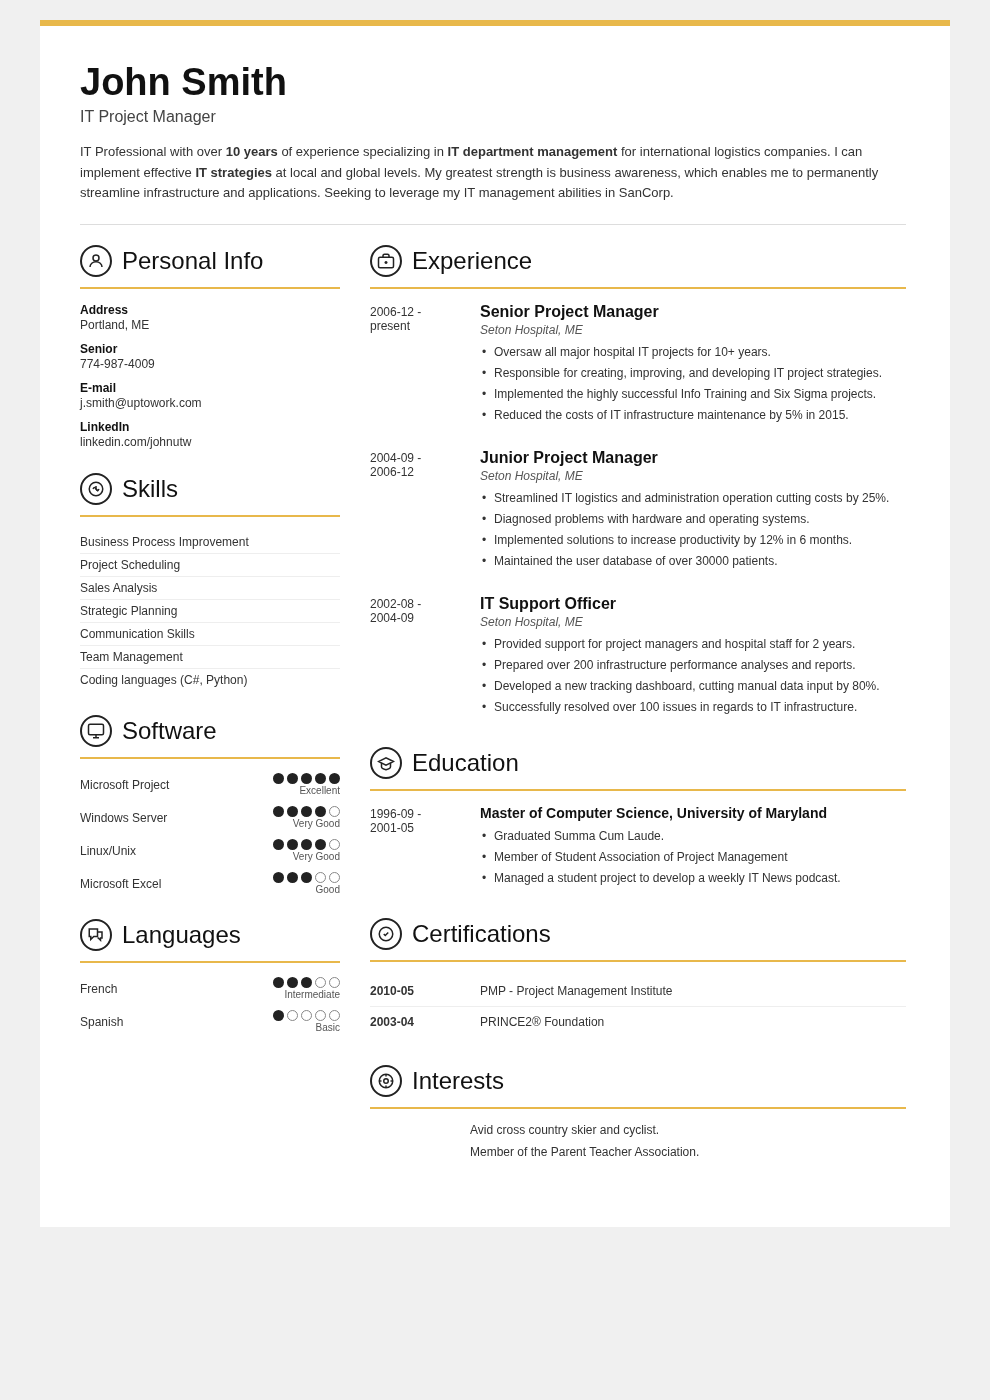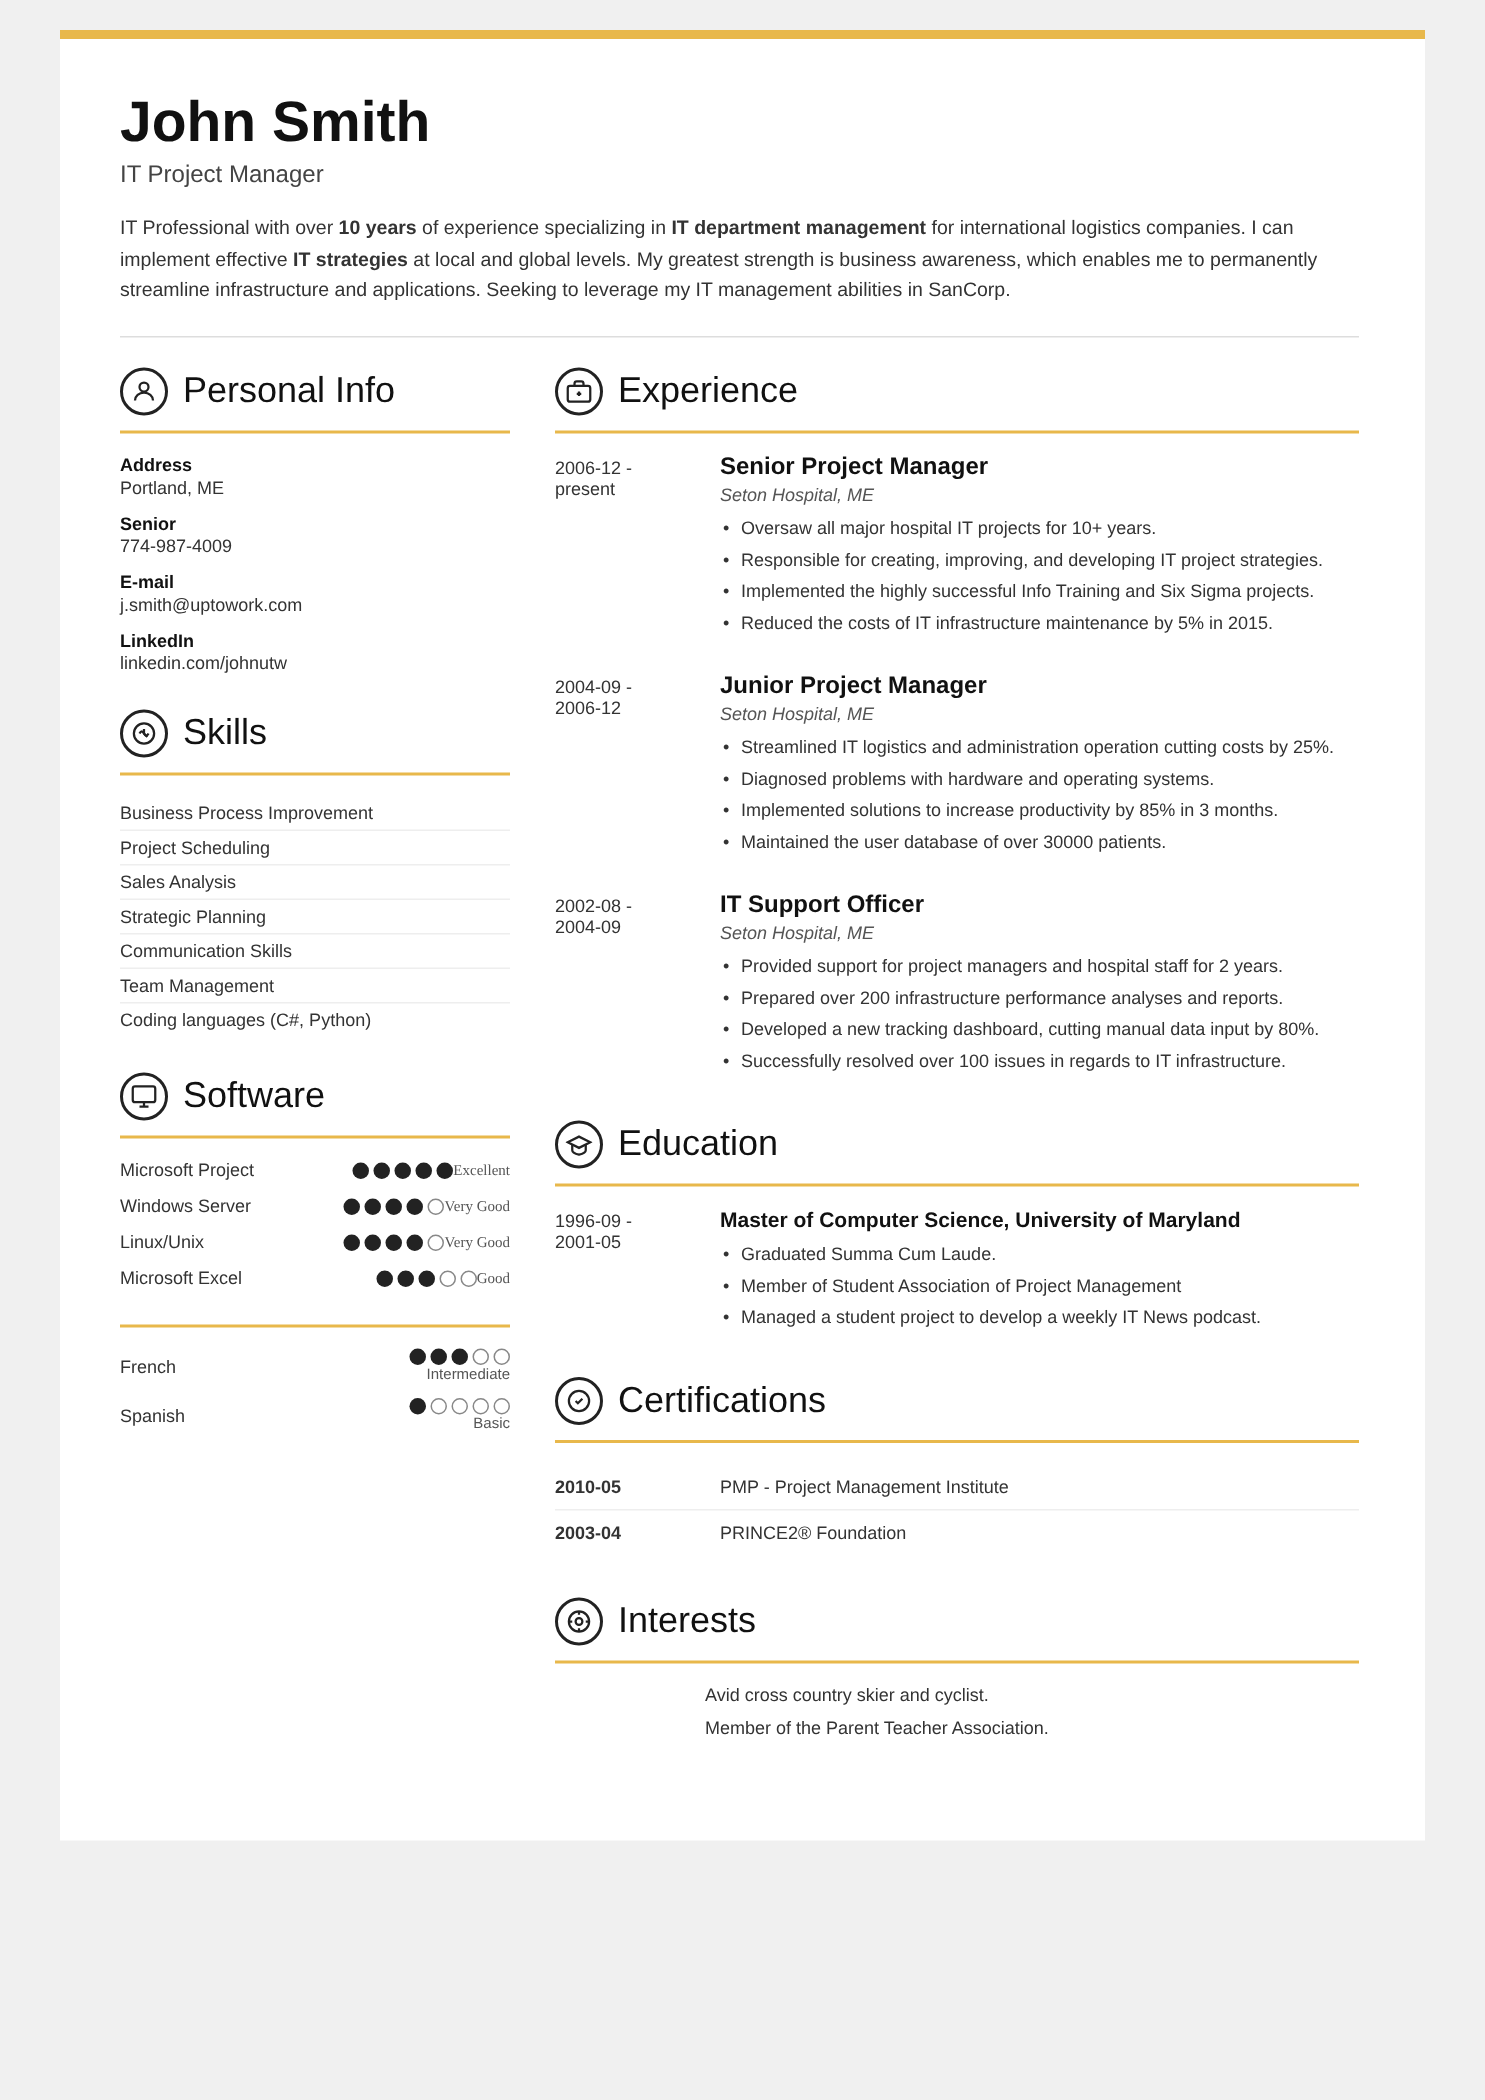--- a/index.html
+++ b/index.html
@@ -116,23 +116,22 @@
       justify-content: space-between;
       margin-bottom: 10px;
     }
     .software-name {
       font-size: 12px;
       color: #333;
       width: 110px;
     }
     .software-right {
       display: flex;
-      flex-direction: row;
+      flex-direction: column;
       align-items: flex-end;
-      font-family: Liberation Serif, serif;
     }
     .dots {
       display: flex;
       gap: 3px;
     }
     .dot {
       width: 11px;
       height: 11px;
       border-radius: 50%;
     }
@@ -389,20 +388,29 @@
               <div class="dot dot-filled"></div>
               <div class="dot dot-empty"></div>
               <div class="dot dot-empty"></div>
             </div>
             <div class="software-level">Good</div>
           </div>
         </div>
       </div>
 
       <div class="languages-section">
+        <div class="section-heading">
+          <div class="icon-circle">
+            <svg class="icon-svg" viewBox="0 0 24 24" fill="none" stroke="#222" stroke-width="2">
+              <polygon points="3,4 14,4 14,14 9,14 5,18 5,14 3,14"></polygon>
+              <path d="M14,8 h6 v8 h-2 v3 l-3-3 h-1"></path>
+            </svg>
+          </div>
+          <h2>Languages</h2>
+        </div>
         <hr class="section-divider">
 
         <div class="lang-item">
           <span class="lang-name">French</span>
           <div class="lang-right">
             <div class="dots">
               <div class="dot dot-filled"></div>
               <div class="dot dot-filled"></div>
               <div class="dot dot-filled"></div>
               <div class="dot dot-empty"></div>
@@ -459,21 +467,21 @@
         </div>
 
         <div class="exp-entry">
           <div class="exp-dates">2004-09 -<br>2006-12</div>
           <div class="exp-content">
             <div class="exp-job-title">Junior Project Manager</div>
             <div class="exp-company">Seton Hospital, ME</div>
             <ul class="exp-bullets">
               <li>Streamlined IT logistics and administration operation cutting costs by 25%.</li>
               <li>Diagnosed problems with hardware and operating systems.</li>
-              <li>Implemented solutions to increase productivity by 85% in 3 months.</li>
+              <li>Implemented solutions to increase productivity by 12% in 6 months.</li>
               <li>Maintained the user database of over 30000 patients.</li>
             </ul>
           </div>
         </div>
 
         <div class="exp-entry">
           <div class="exp-dates">2002-08 -<br>2004-09</div>
           <div class="exp-content">
             <div class="exp-job-title">IT Support Officer</div>
             <div class="exp-company">Seton Hospital, ME</div>

